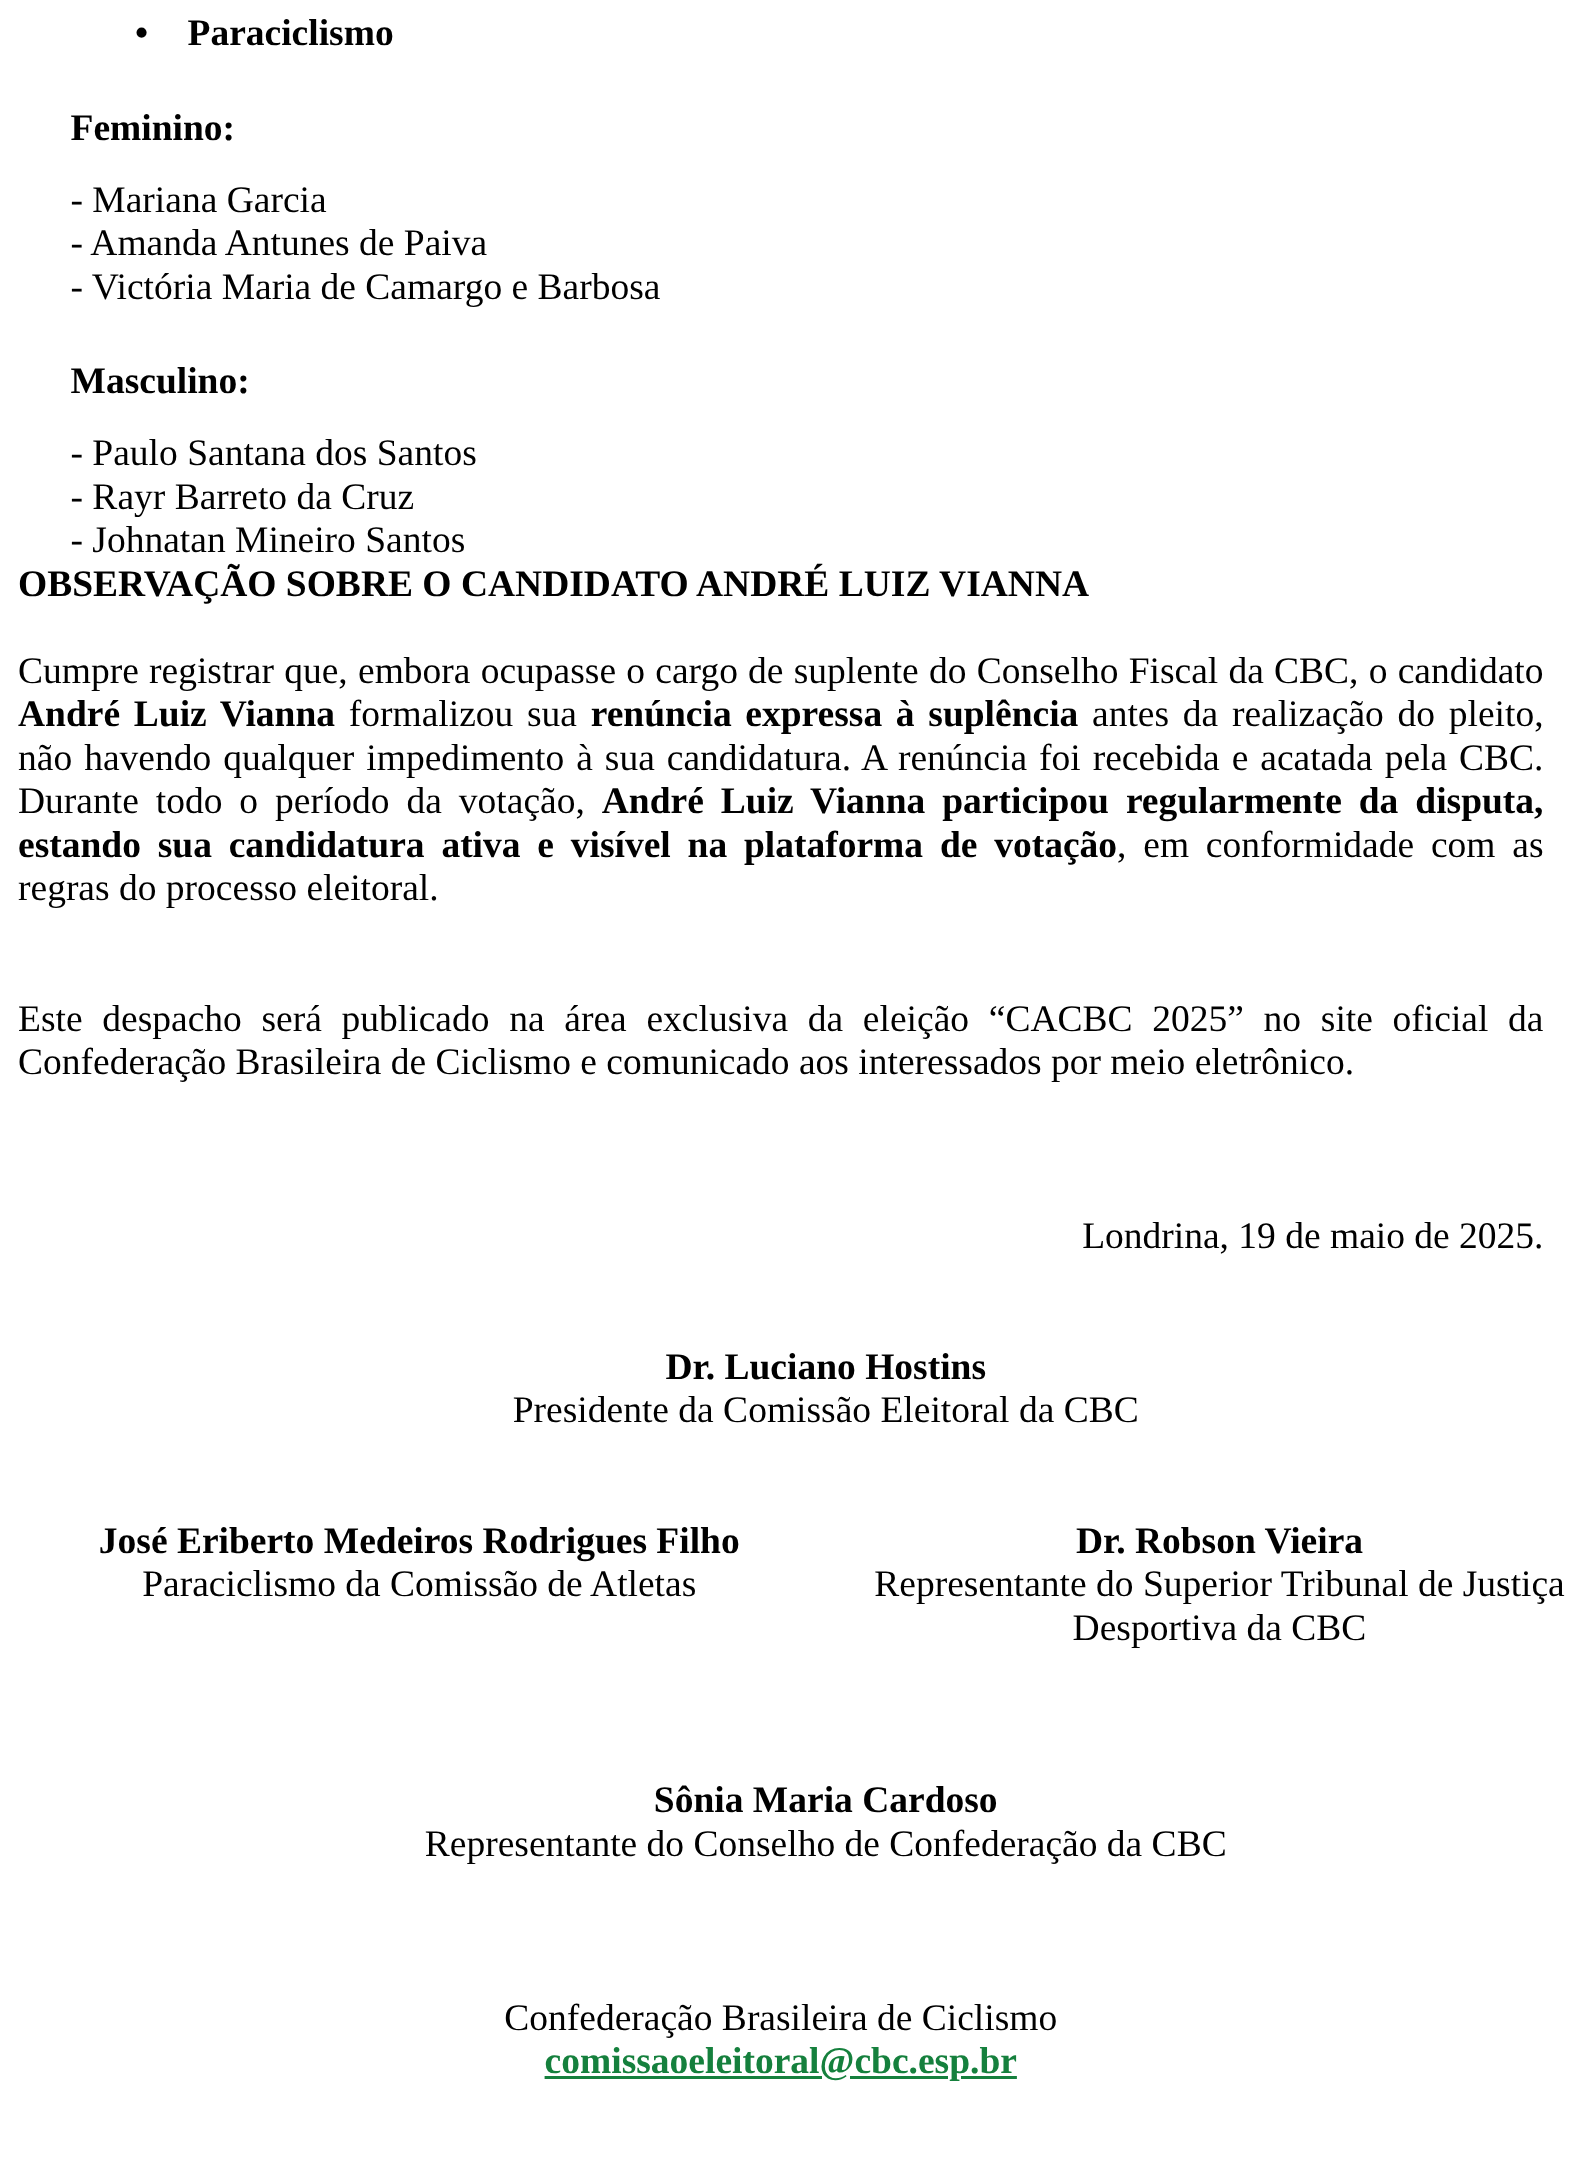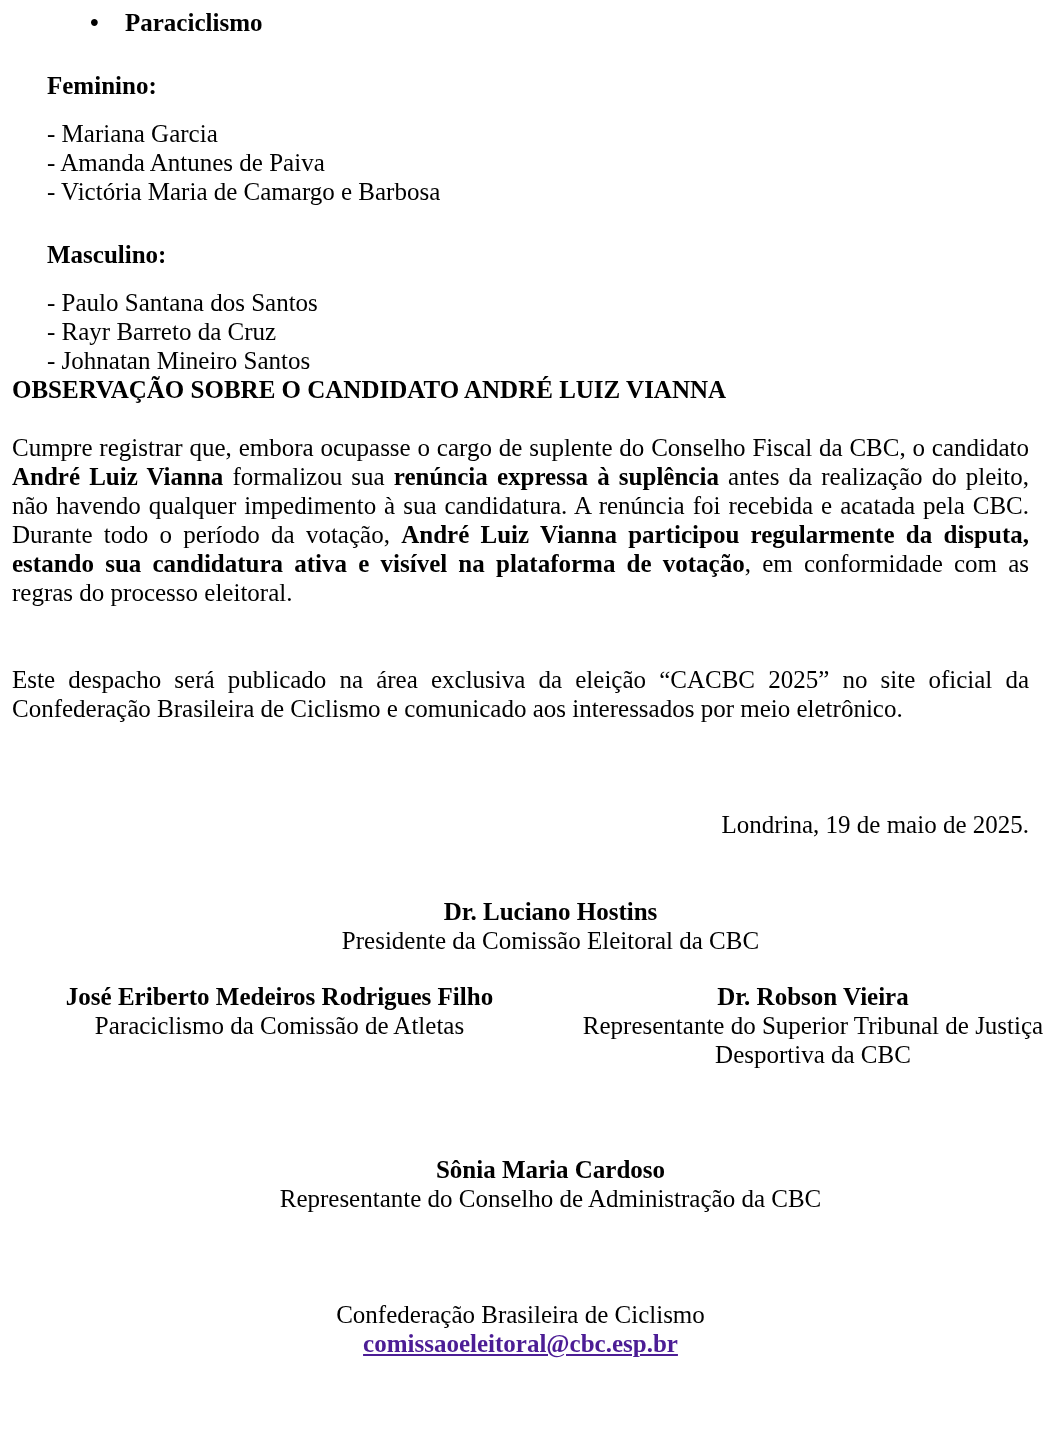--- a/index.html
+++ b/index.html
@@ -29,21 +29,21 @@
     text-align: justify;
     text-align-last: left;
   }
   .para-publication { margin-top: 58px; }
 
   .dateline { margin-top: 87px; text-align: right; }
 
   .president-block { margin-top: 58px; margin-left: 60px; text-align: center; }
 
   .sig-row {
-    margin-top: 27px;
+    margin-top: 58px;
     display: flex;
     justify-content: space-between;
     align-items: flex-start;
   }
   .sig-left  { width: 535px; text-align: center; }
   .sig-right { width: 480px; margin-right: -24px; text-align: center; }
 
   .sonia-block { margin-top: 86px; margin-left: 60px; text-align: center; }
 
   .footer-block { margin-top: 87px; text-align: center; }
@@ -95,21 +95,21 @@
     <div>Paraciclismo da Comissão de Atletas</div>
   </div>
   <div class="sig-right">
     <div class="bold">Dr. Robson Vieira</div>
     <div>Representante do Superior Tribunal de Justiça Desportiva da CBC</div>
   </div>
 </div>
 
 <div class="sonia-block">
   <div class="bold">Sônia Maria Cardoso</div>
-  <div>Representante do Conselho de Administração da CBC</div>
+  <div>Representante do Conselho de Confederação da CBC</div>
 </div>
 
 <div class="footer-block">
   <div>Confederação Brasileira de Ciclismo</div>
   <div>
-    <a class="email-link" style="color: #4c1d95;">comissaoeleitoral@cbc.esp.br</a>
+    <a class="email-link" style="color: #15803d;">comissaoeleitoral@cbc.esp.br</a>
   </div>
 </div>
 
 </body></html>

